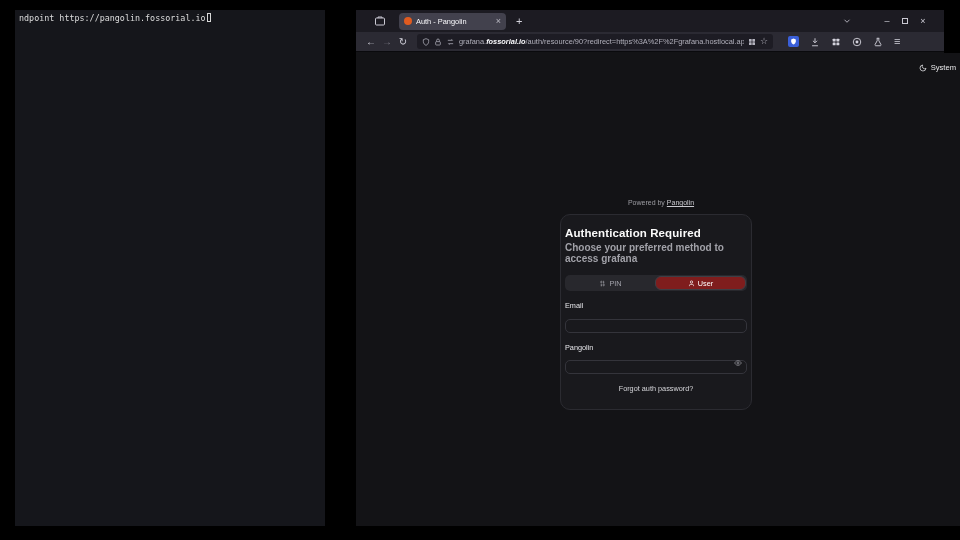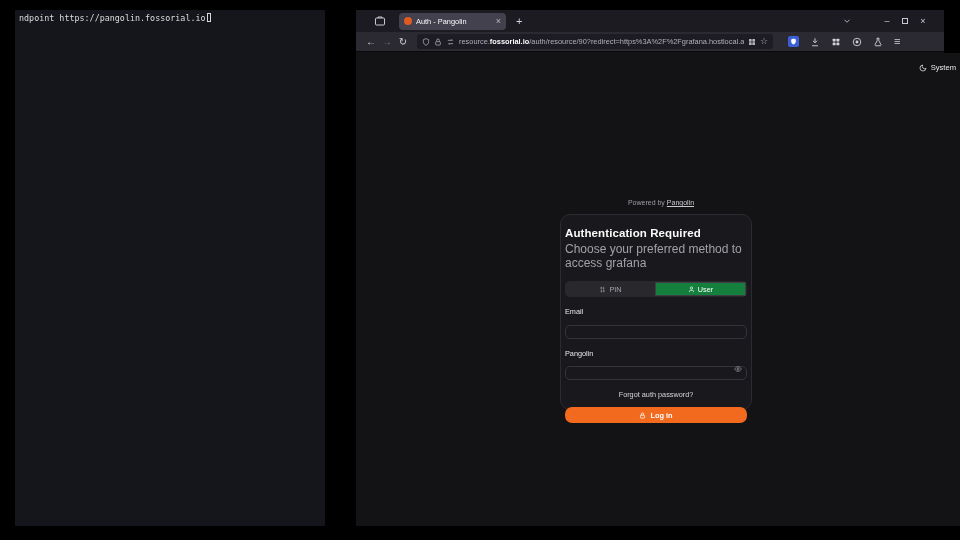--- a/index.html
+++ b/index.html
@@ -32,47 +32,47 @@
   .wc-max { display:inline-block; width:6px; height:6px; border:1px solid #c9c8d2; }
 
   .toolbar { height:20px; background:#2b2a33; display:flex; align-items:center;
              padding:0 7px; border-bottom:1px solid #0a0a0d; }
   .navbtn { color:#d3d2dc; font-size:10px; width:16px; text-align:center; line-height:1; }
   .navbtn.dim { color:#76757f; }
   .urlbar { margin-left:6px; width:356px; height:15px; background:#1d1c24;
             border-radius:3px; display:flex; align-items:center; padding:0 5px; gap:4px; }
   .urlbar svg { flex:none; color:#b4b3be; }
   .url-text { flex:1; font-size:7.4px; color:#b0afba; white-space:nowrap; overflow:hidden; }
-  .url-text b { color:#fbfbfe; font-weight:700; }
+  .url-text b { color:#fbfbfe; font-weight:700;font-style:italic; }
   .url-star { font-size:9px; color:#b4b3be; line-height:1; }
   .tool-icons { display:flex; align-items:center; gap:11px; margin-left:15px; }
   .tool-icons svg { color:#d3d2dc; }
   .blue-addon { width:11px; height:11px; background:#3a5fd9; border-radius:2px;
                 display:flex; align-items:center; justify-content:center; }
   .menu-glyph { font-size:11px; color:#d3d2dc; line-height:1; }
 
   
   .content { position:absolute; left:0; top:43px; width:610px; height:473px;
              background:#131316; overflow:hidden; }
   .theme-toggle { position:absolute; top:10px; right:10px; display:flex;
                   align-items:center; gap:4px; color:#e8e8ea; font-size:7.6px; }
   .powered { position:absolute; top:146px; left:0; width:100%; text-align:center;
              font-size:7px; color:#9d9da3; }
   .powered a { color:#c9c9cf; text-decoration:underline; }
 
   .card { position:absolute; left:204px; top:161px; width:192px; height:196px;
           background:#19191d; border:1px solid #2b2b31; border-radius:10px;
           padding:12px 4px; }
   .card h1 { font-size:11.5px; font-weight:700; color:#fafafa; letter-spacing:.1px; }
-  .card .sub { margin-top:3px; font-size:12px; color:#a1a1a8; }
+  .card .sub { margin-top:3px; font-size:10px; color:#a1a1a8;font-weight:bold; }
   .tabs { margin-top:11px; height:16px; background:#28282d; border-radius:5px;
           padding:1px; display:flex; }
   .tabbtn { flex:1; display:flex; align-items:center; justify-content:center; gap:3px;
-            font-size:7.3px; color:#a3a3ab; border-radius:0; }
-  .tabbtn.active { background:#15803d; border:1px solid #3e3e45; color:#fff; }
+            font-size:7.3px; color:#a3a3ab; border-radius:6px; }
+  .tabbtn.active { background:#7f1d1d; border:1px solid #3e3e45; color:#fff; }
   .flabel { margin-top:10px; font-size:7.3px; font-weight:400; color:#e6e6ea; }
   .inwrap { position:relative; margin-top:4px; }
   .tin { width:100%; height:14px; border:1px solid #34343b; border-radius:5px;
          background:transparent; color:#e6e6ea; font-size:7.3px; padding:0 5px; outline:none; }
   .eye { position:absolute; right:5px; top:3px; color:#9b9ba2; }
   .forgot { margin-top:10px; text-align:center; font-size:7.3px; color:#d6d6da; }
   .login { margin-top:8px; width:100%; height:16px; background:#f26a1d; border:none;
            border-radius:7px; color:#fff; font-size:7.4px; font-weight:700;
            display:flex; align-items:center; justify-content:center; gap:4px; }
   svg { display:block; }
@@ -121,21 +121,21 @@
         <svg width="8" height="8" viewBox="0 0 24 24" fill="none" stroke="currentColor" stroke-width="2.2">
           <path d="M12 2l8 3v6c0 5-3.5 9-8 11-4.5-2-8-6-8-11V5z"></path>
         </svg>
         <svg width="8" height="8" viewBox="0 0 24 24" fill="none" stroke="currentColor" stroke-width="2.2">
           <rect x="5" y="11" width="14" height="10" rx="2"></rect>
             <path d="M8 11V7a4 4 0 0 1 8 0v4"></path>
         </svg>
         <svg width="9" height="8" viewBox="0 0 24 24" fill="none" stroke="currentColor" stroke-width="2.2">
           <path d="M4 7h14l-3-3M20 17H6l3 3"></path>
         </svg>
-        <span class="url-text"><span>resource.</span><b>fossorial.io</b><span>/auth/resource/90?redirect=https%3A%2F%2Fgrafana.hostlocal.app%</span></span>
+        <span class="url-text"><span>grafana.</span><b>fossorial.io</b><span>/auth/resource/90?redirect=https%3A%2F%2Fgrafana.hostlocal.app%</span></span>
         <svg width="8" height="8" viewBox="0 0 24 24" fill="currentColor" stroke="none">
           <rect x="3" y="3" width="8" height="8" rx="1"></rect>
             <rect x="13" y="3" width="8" height="8" rx="1"></rect>
           <rect x="3" y="13" width="8" height="8" rx="1"></rect>
             <rect x="13" y="13" width="8" height="8" rx="1"></rect>
         </svg>
         <span class="url-star">☆</span>
       </div>
       <div class="tool-icons">
         <span class="blue-addon">
@@ -208,24 +208,17 @@
         <div class="inwrap">
           <input class="tin" type="password" value="" style="">
           <svg class="eye" width="8" height="8" viewBox="0 0 24 24" fill="none" stroke="currentColor" stroke-width="2.2">
             <path d="M2 12s3.5-7 10-7 10 7 10 7-3.5 7-10 7-10-7-10-7z"></path>
               <circle cx="12" cy="12" r="3"></circle>
           </svg>
         </div>
 
         <div class="forgot">Forgot auth password?</div>
 
-        <button class="login">
-          <svg width="7" height="7" viewBox="0 0 24 24" fill="none" stroke="currentColor" stroke-width="2.6">
-            <rect x="5" y="11" width="14" height="10" rx="2"></rect>
-              <path d="M8 11V7a4 4 0 0 1 8 0v4"></path>
-          </svg>
-          <span>Log in</span>
-        </button>
       </div>
 
     </div>
   </div>
 </div>
 
 </body></html>

